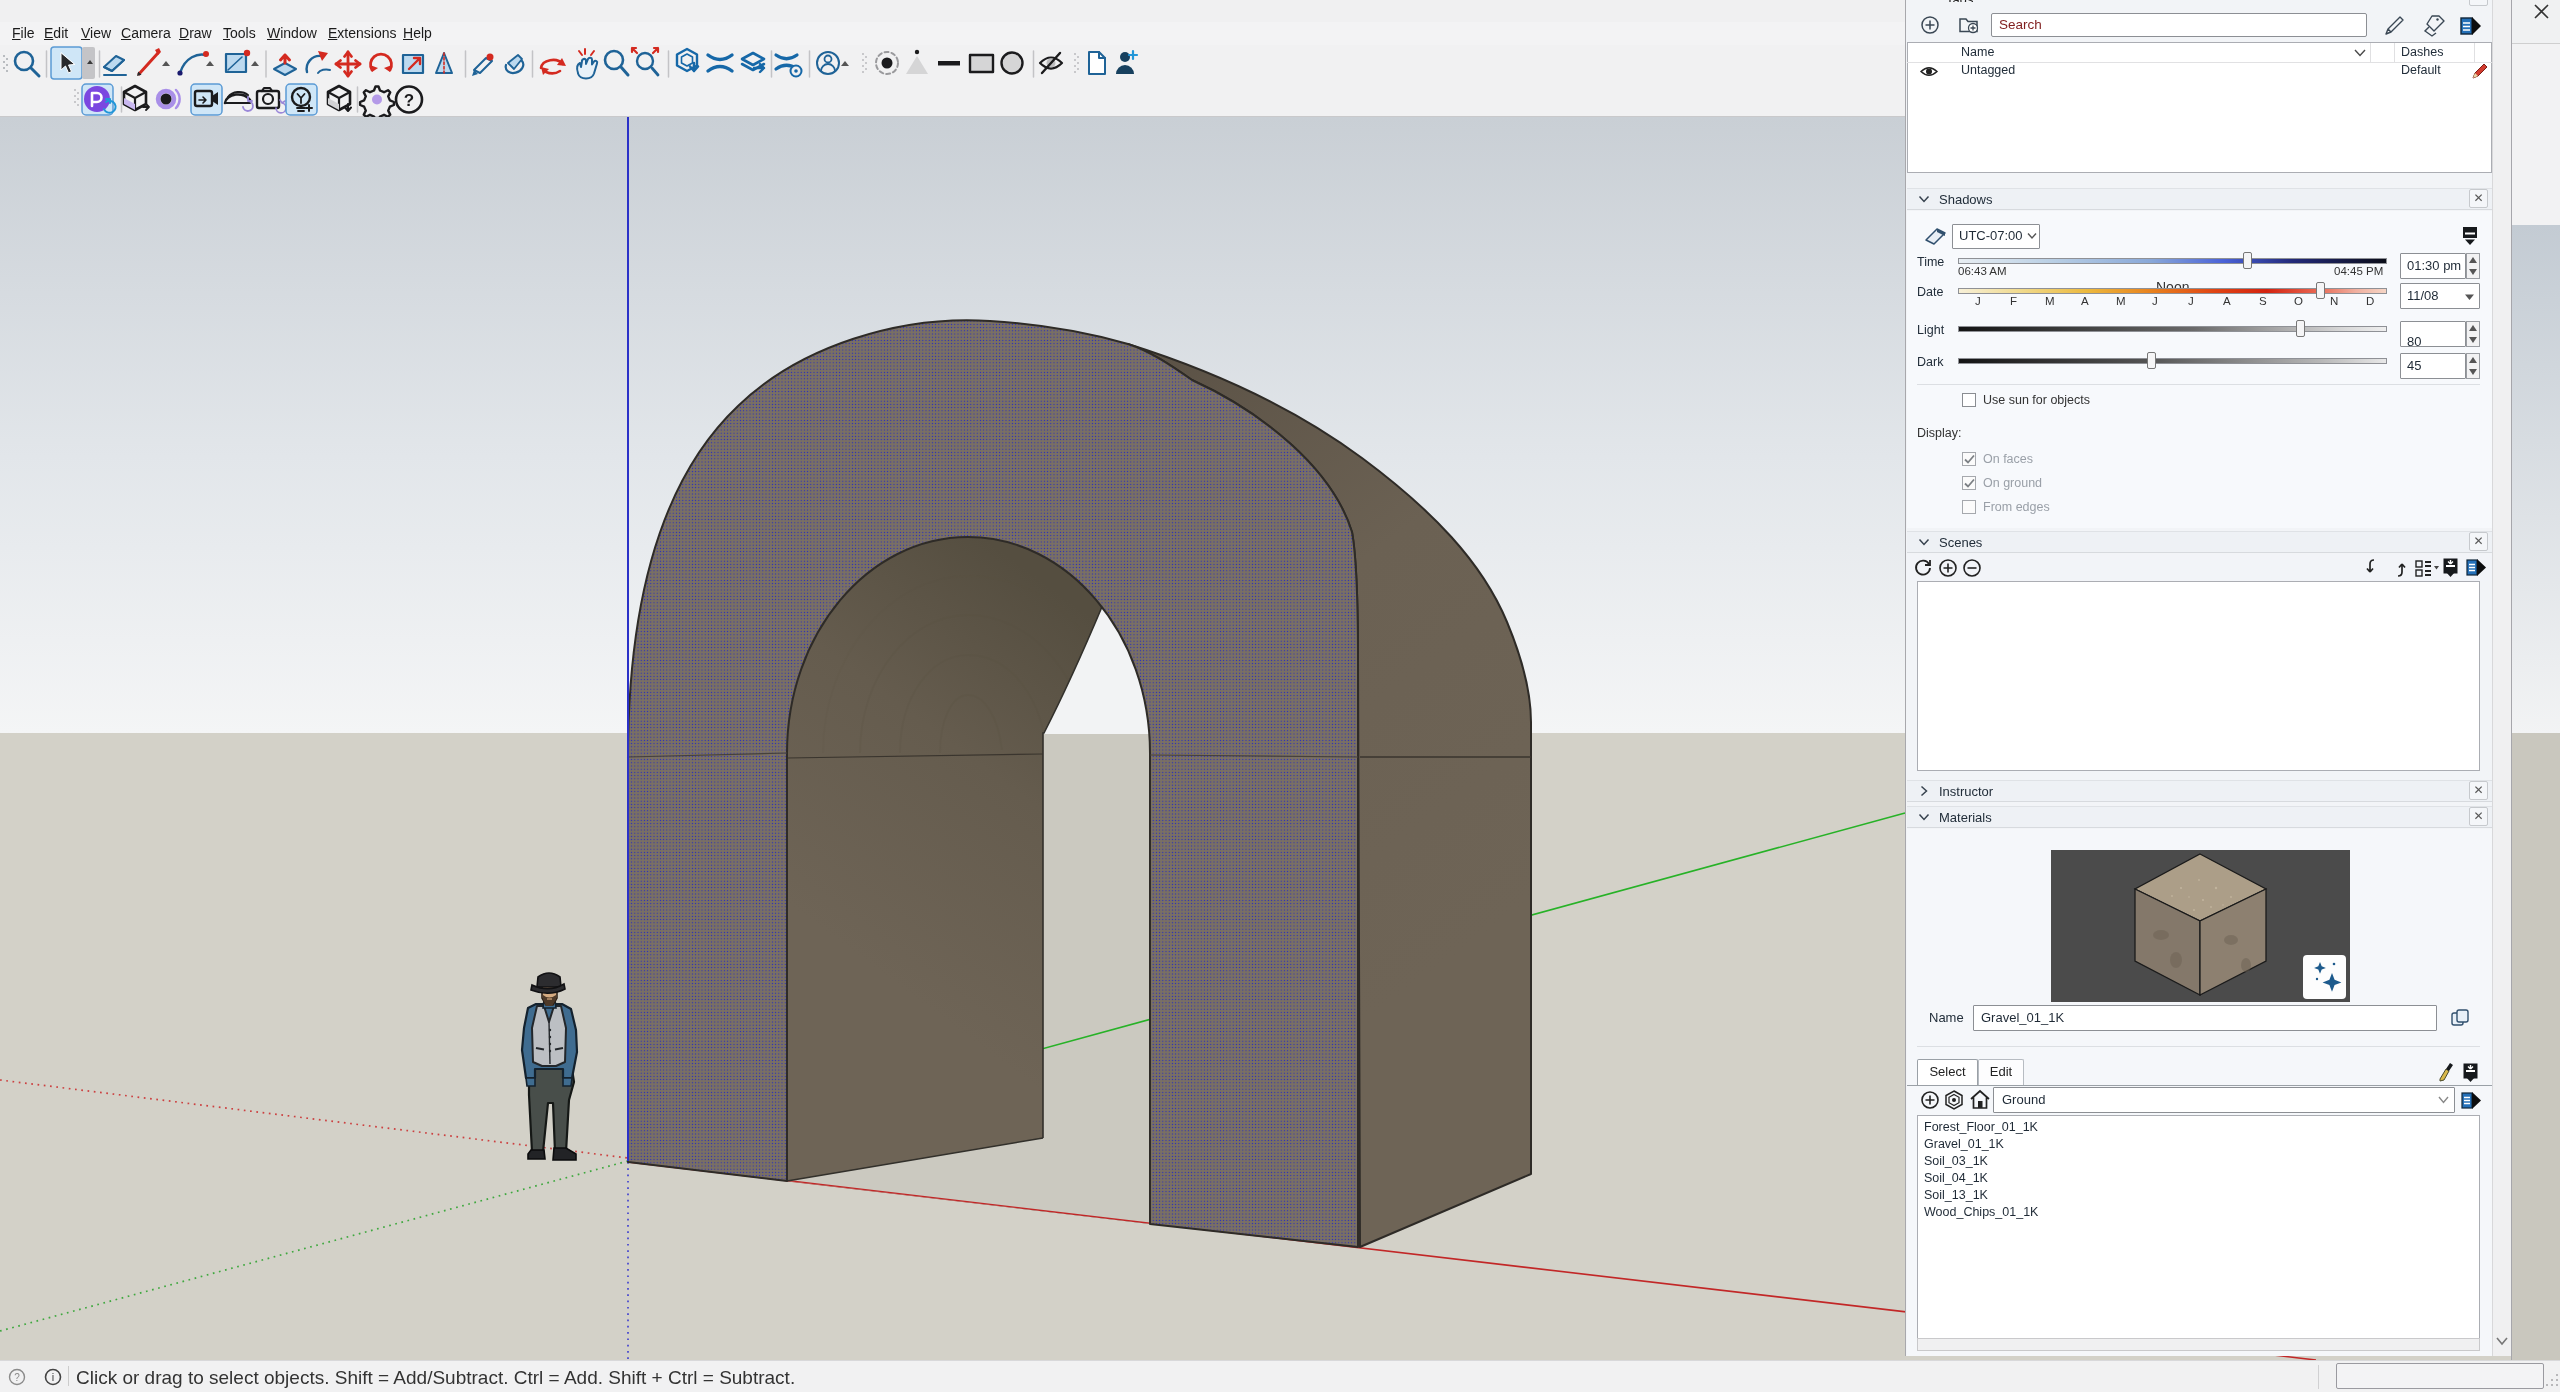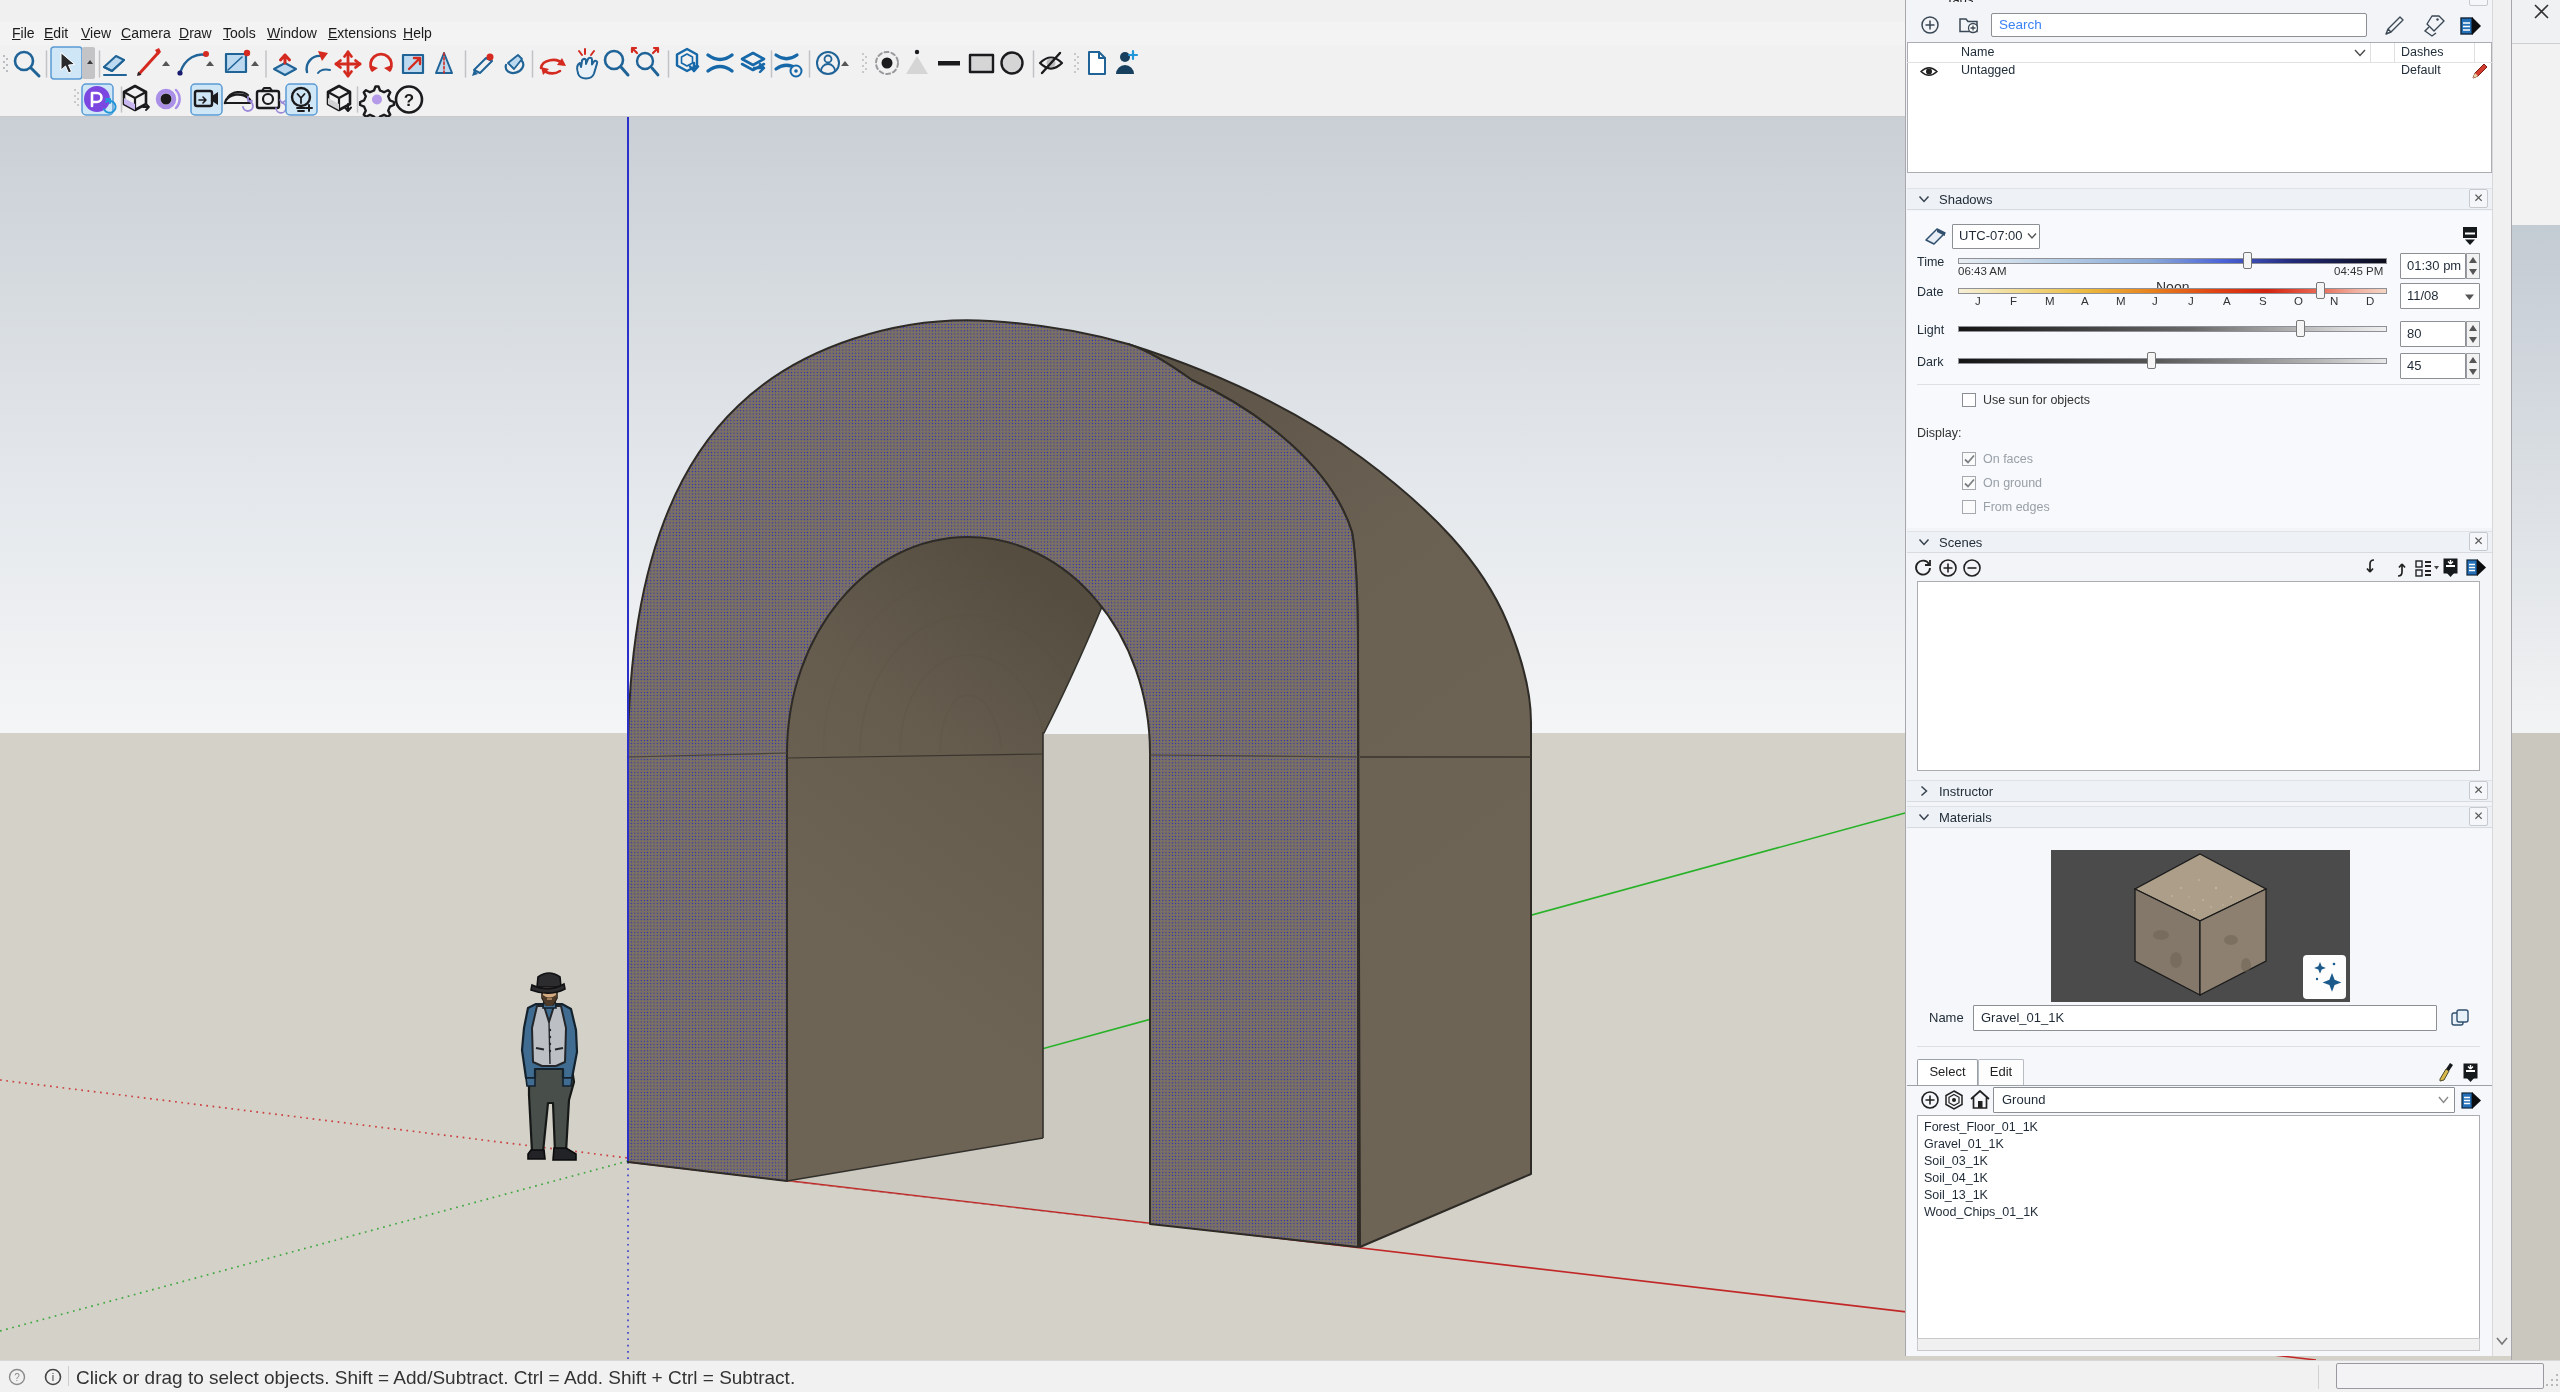--- a/index.html
+++ b/index.html
@@ -354,21 +354,21 @@
     <div class="abs" style="left:563px;top:-13px;width:19px;height:19px;border:1px solid #c6c9cd;border-radius:2px;background:#f4f6f9"></div>
     <svg class="abs" style="left:14px;top:15px" width="20" height="20" viewBox="0 0 20 20">
       <circle cx="10" cy="10" r="8" fill="none" stroke="#3a4754" stroke-width="1.5"></circle>
       <path d="M10,5.5 V14.5 M5.5,10 H14.5" stroke="#3a4754" stroke-width="1.5"></path>
     </svg>
     <svg class="abs" style="left:52px;top:15px" width="24" height="20" viewBox="0 0 24 20">
       <path d="M2,4 h6 l2,2.5 h9 v10 h-17 Z" fill="none" stroke="#3a4754" stroke-width="1.5"></path>
       <circle cx="15" cy="13" r="4.5" fill="#fff" stroke="#3a4754" stroke-width="1.3"></circle>
       <path d="M15,10.5 V15.5 M12.5,13 H17.5" stroke="#3a4754" stroke-width="1.3"></path>
     </svg>
-    <div class="abs" style="left:85px;top:13px;width:376px;height:24px;background:#fff;border:1px solid #8c8f94;border-radius:2px;font-size:13.5px;color:#3b82f6;padding:3px 0 0 7px">Search</div>
+    <div class="abs" style="left:85px;top:13px;width:376px;height:24px;background:#fff;border:1px solid #8c8f94;border-radius:2px;font-size:13.5px;color:#7f1d1d;padding:3px 0 0 7px">Search</div>
     <svg class="abs" style="left:477px;top:15px" width="24" height="22" viewBox="0 0 24 22">
       <path d="M3,19 L8,17 L20,5 L17,2 L5,14 Z M5,14 L8,17" fill="none" stroke="#3a4754" stroke-width="1.4" stroke-linejoin="round"></path>
     </svg>
     <svg class="abs" style="left:516px;top:14px" width="26" height="24" viewBox="0 0 26 24">
       <path d="M10,2 L17,2 L22,7 L12,17 L5,10 Z" fill="none" stroke="#3a4754" stroke-width="1.4" stroke-linejoin="round"></path>
       <circle cx="15.5" cy="5.5" r="1.2" fill="#3a4754"></circle>
       <path d="M7,13 L3,17 L10,22 L14,19" fill="none" stroke="#3a4754" stroke-width="1.4"></path>
     </svg>
     <svg class="abs" style="left:553px;top:14px" width="24" height="24" viewBox="0 0 24 24">
       <rect x="2" y="4" width="11" height="16" fill="#2470b8" stroke="#10263a" stroke-width="1.4"></rect>
@@ -450,21 +450,21 @@
         <span style="position:absolute;left:408px">D</span>
     </div>
     <div class="inbox" style="left:494px;top:283px;width:80px;height:26px;padding:4px 0 0 6px">11/08</div>
     <svg class="abs" style="left:558px;top:293px" width="11" height="8" viewBox="0 0 11 8">
         <path d="M1,1.5 L10,1.5 L5.5,7 Z" fill="#555"></path>
       </svg>
 
     <div class="abs ptxt" style="left:11px;top:323px">Light</div>
     <div class="abs" style="left:52px;top:326px;width:429px;height:6px;border:1px solid #8f9196;background:linear-gradient(90deg,#141414,#6a6a6a 55%,#d8d8d8 90%,#efefef)"></div>
     <div class="abs" style="left:390px;top:320px;width:9px;height:17px;background:#f5f5f6;border:1px solid #777;border-radius:2px"></div>
-    <div class="inbox" style="left:494px;top:321px;width:66px;height:26px;padding:4px 0 0 6px">80</div>
+    <div class="inbox" style="left:494px;top:321px;width:66px;height:26px;padding:12px 0 0 6px">80</div>
     <div class="spin" style="left:560px;top:321px;height:26px"></div>
     <svg class="abs" style="left:562px;top:324px" width="10" height="20" viewBox="0 0 10 20">
         <path d="M5,1 L9,7 L1,7 Z" fill="#555"></path>
         <path d="M5,19 L1,13 L9,13 Z" fill="#555"></path>
       </svg>
 
     <div class="abs ptxt" style="left:11px;top:355px">Dark</div>
     <div class="abs" style="left:52px;top:358px;width:429px;height:6px;border:1px solid #8f9196;background:linear-gradient(90deg,#141414,#555 45%,#b8b8b8 85%,#e8e8e8)"></div>
     <div class="abs" style="left:241px;top:352px;width:9px;height:17px;background:#f5f5f6;border:1px solid #777;border-radius:2px"></div>
     <div class="inbox" style="left:494px;top:353px;width:66px;height:26px;padding:4px 0 0 6px">45</div>

